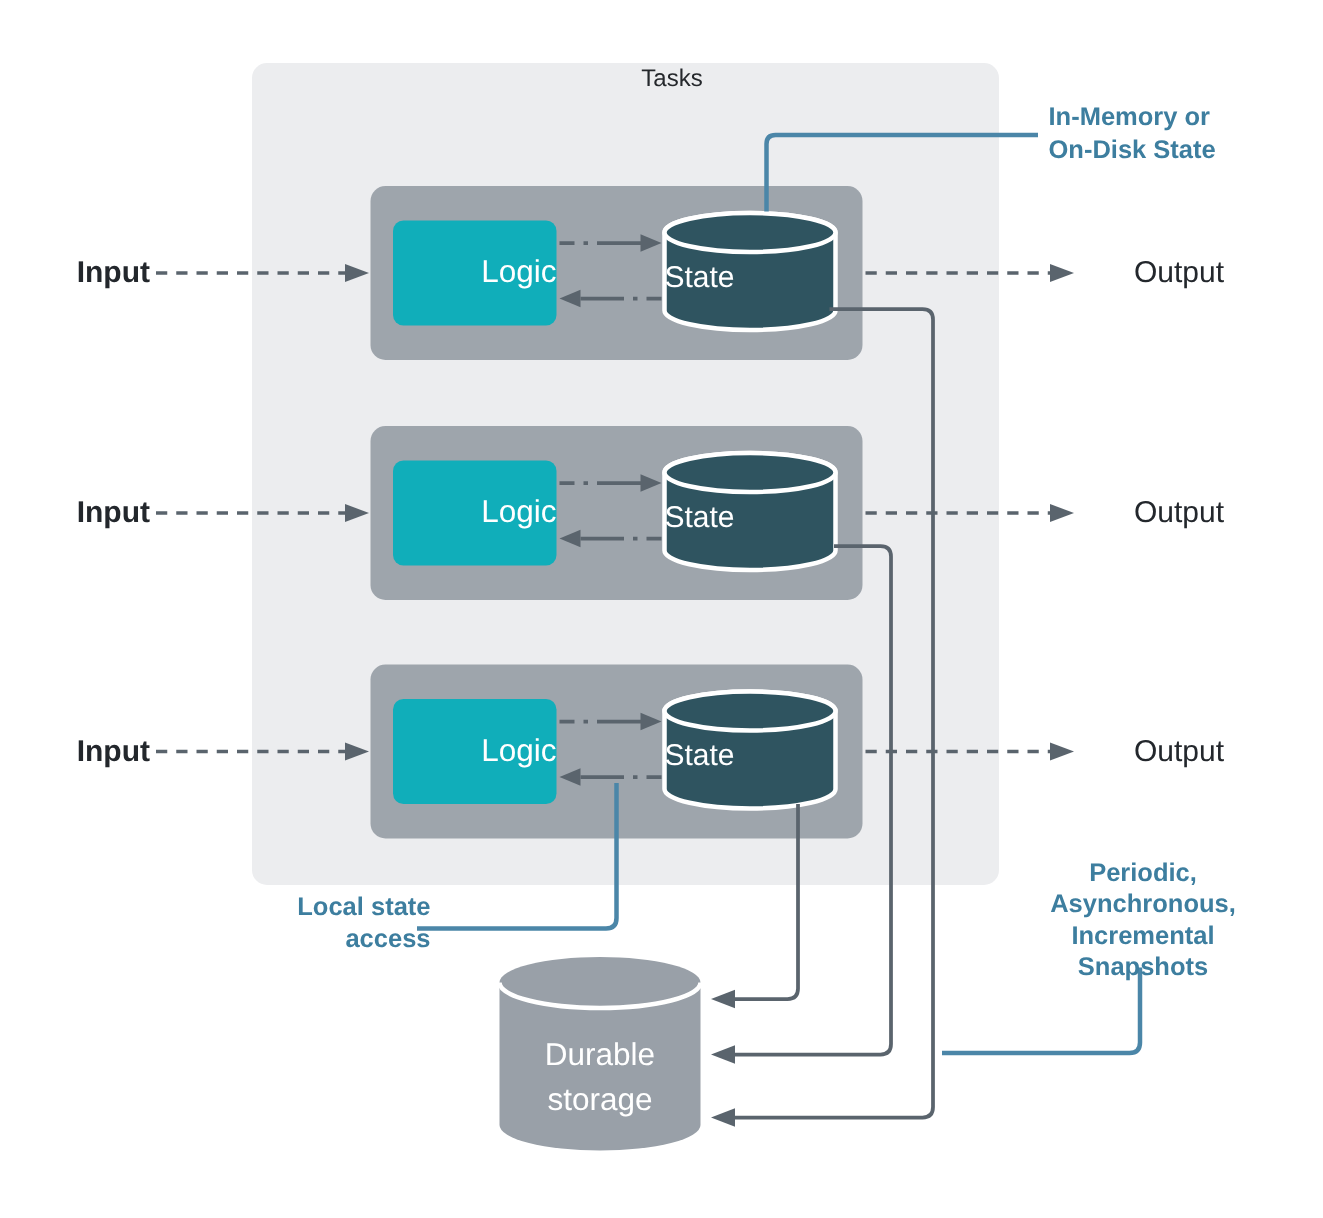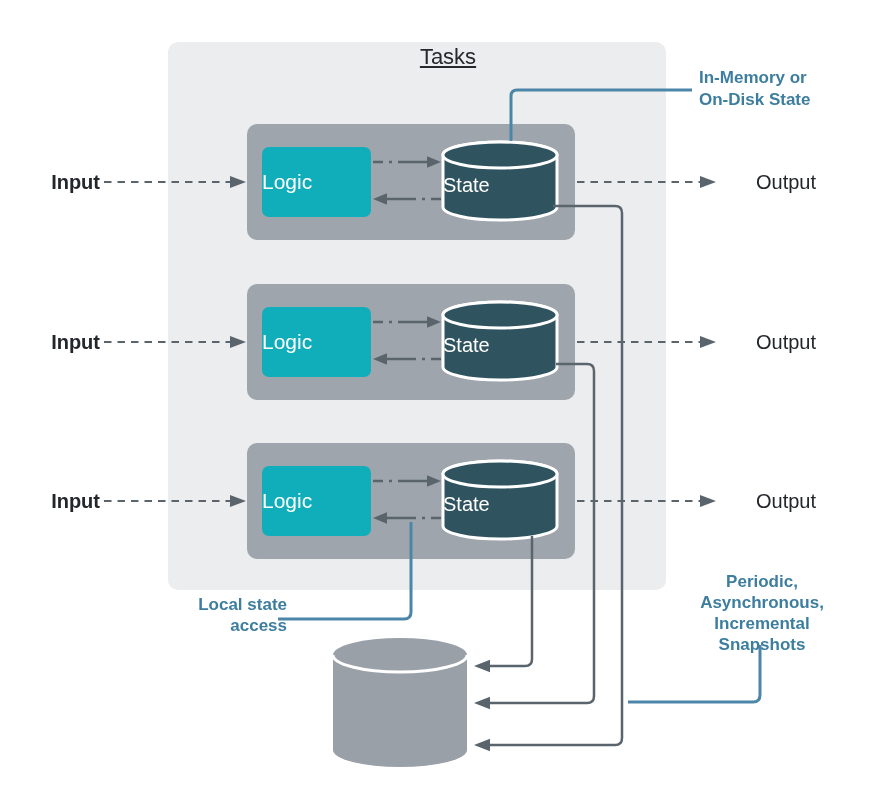--- a/index.html
+++ b/index.html
@@ -1,25 +1,25 @@
 <!DOCTYPE html>
 <html><head>
 <meta charset="utf-8">
 <style>
   html,body{margin:0;padding:0;background:#ffffff;}
   .canvas{position:relative;width:882px;height:812px;background:#ffffff;overflow:hidden;
           font-family:"Liberation Sans",sans-serif;}
   .tasks-container{position:absolute;left:168px;top:42px;width:498px;height:548px;
                    background:#ECEDEF;border-radius:10px;}
   .tasks-title{position:absolute;left:168px;top:44px;width:560px;text-align:center;
-               font-size:22px;color:#25282C;text-decoration:underline;}
+               font-size:16px;color:#25282C;}
   .task-box{position:absolute;left:247px;width:328px;height:116px;background:#9EA5AC;border-radius:10px;}
   .t1{top:124px}.t2{top:284px}.t3{top:443px}
   .logic-box{position:absolute;left:262px;width:109px;height:70px;background:#10AEBA;border-radius:7px;
-             display:flex;align-items:center;justify-content:flex-start;color:#ffffff;font-size:21px;}
+             display:flex;align-items:center;justify-content:flex-end;color:#ffffff;font-size:21px;}
   .l1{top:147px}.l2{top:307px}.l3{top:466px}
   .state-label{position:absolute;left:443px;width:114px;text-align:left;color:#ffffff;font-size:20px;z-index:5;}
   .s1{top:174px}.s2{top:334px}.s3{top:493px}
   .io-label{position:absolute;font-size:20px;color:#23272C;line-height:26px;}
   .input{left:40px;width:60px;text-align:right;font-weight:bold;}
   .output{left:741px;width:90px;text-align:center;}
   .io1{top:169px}.io2{top:329px}.io3{top:488px}
   .storage-label{position:absolute;left:330px;top:689px;width:140px;text-align:center;color:#ffffff;
                  font-size:21px;line-height:30px;white-space:pre-line;z-index:5;}
   .annotation{position:absolute;font-weight:bold;color:#3D7E9F;white-space:pre-line;z-index:5;}
@@ -125,20 +125,22 @@
   <div class="io-label input io3">Input</div>
 
   <div class="io-label output io1">Output</div>
   <div class="io-label output io2">Output</div>
   <div class="io-label output io3">Output</div>
 
   <div class="state-label s1">State</div>
   <div class="state-label s2">State</div>
   <div class="state-label s3">State</div>
 
+  <div class="storage-label">Durable
+storage</div>
 
   <div class="annotation ann-memory">In-Memory or
 On-Disk State</div>
   <div class="annotation ann-local">Local state
 access</div>
   <div class="annotation ann-snapshots">Periodic,
 Asynchronous,
 Incremental
 Snapshots</div>
 

